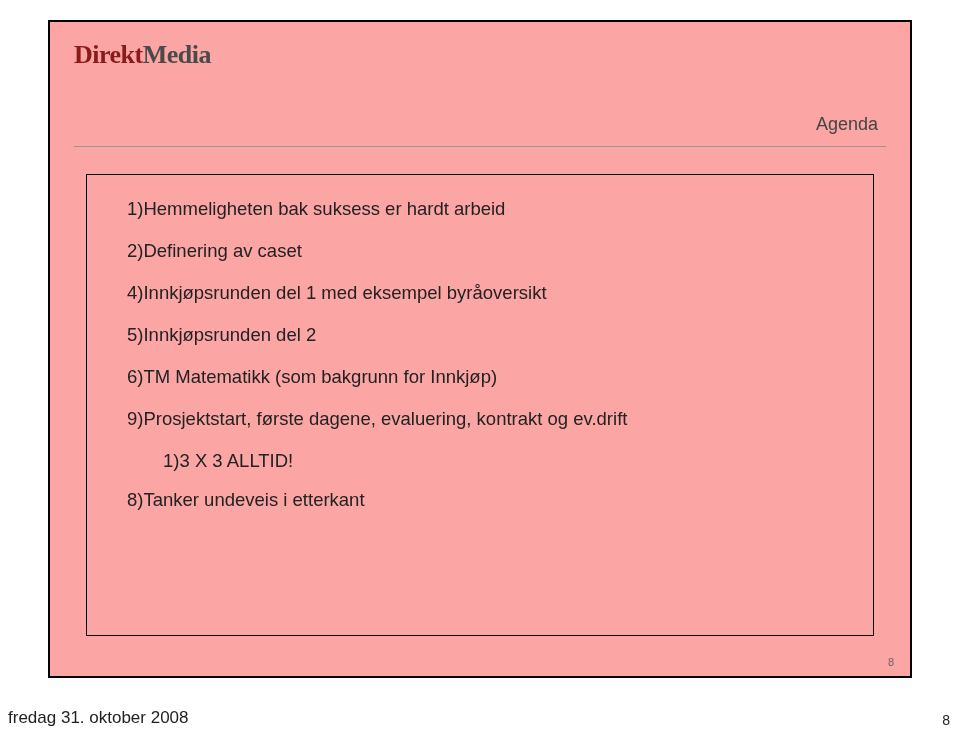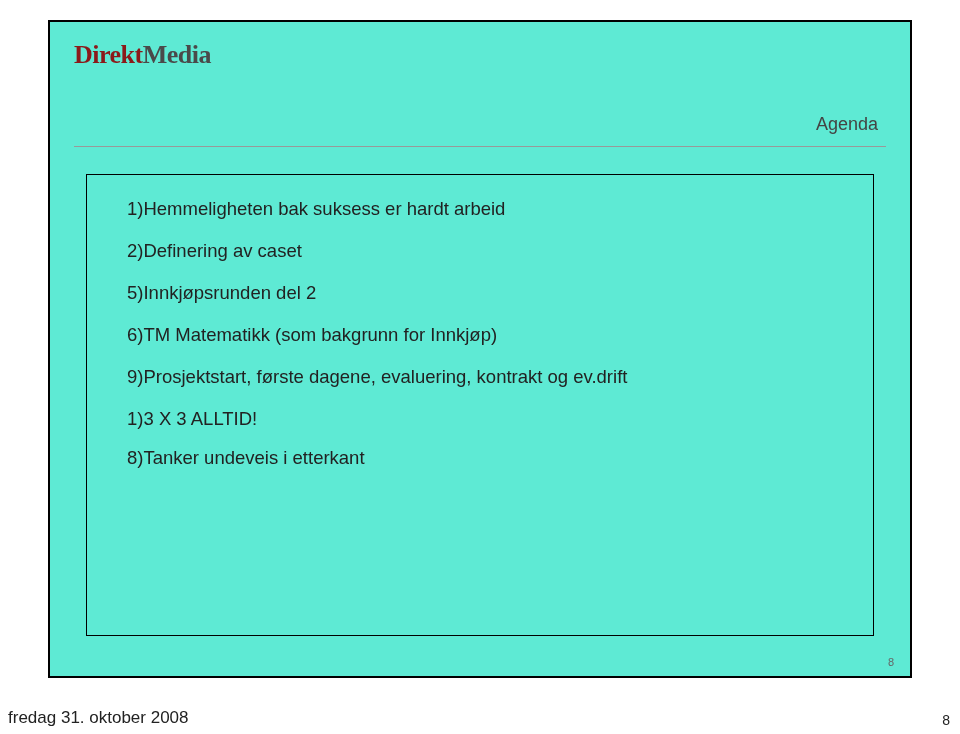--- a/index.html
+++ b/index.html
@@ -10,21 +10,21 @@
     font-family: Verdana, Geneva, sans-serif;
     position: relative;
   }
   .slide {
     position: absolute;
     left: 48px;
     top: 20px;
     width: 864px;
     height: 658px;
     border: 2px solid #000;
-    background: #5eead4;
+    background: #fca5a5;
   }
   .logo {
     margin: 18px 0 0 24px;
     font-family: Georgia, "Times New Roman", serif;
     font-size: 26px;
     font-weight: 400;
     letter-spacing: -0.5px;
   }
   .logo .d1 { color: #8b1a1a; font-weight: bold; }
   .logo .m1 { color: #4a4a4a; font-weight: bold; }
@@ -56,20 +56,21 @@
     list-style: none;
   }
   .content-box li {
     font-family: Verdana, sans-serif;
     font-size: 18.5px;
     color: #222;
     line-height: 1.35;
     margin-bottom: 17px;
   }
   .sublist {
+    margin-left: 36px;
     margin-top: 14px;
   }
   .sublist li { margin-bottom: 14px; }
   .page-num {
     position: absolute;
     bottom: 8px;
     right: 16px;
     font-size: 11px;
     color: #666;
   }
@@ -100,20 +101,21 @@
   </div>
 
   <div class="agenda-title">Agenda</div>
 
   <div class="hr-line"></div>
 
   <div class="content-box">
     <ol>
       <li>1)Hemmeligheten bak suksess er hardt arbeid</li>
       <li>2)Definering av caset</li>
+      <li>4)Innkjøpsrunden del 1 med eksempel byråoversikt</li>
       <li>5)Innkjøpsrunden del 2</li>
       <li>6)TM Matematikk (som bakgrunn for Innkjøp)</li>
       <li>9)Prosjektstart, første dagene, evaluering, kontrakt og ev.drift</li>
     </ol>
     <ol class="sublist">
       <li>1)3 X 3 ALLTID!</li>
     </ol>
     <ol>
       <li>8)Tanker undeveis i etterkant</li>
     </ol>

